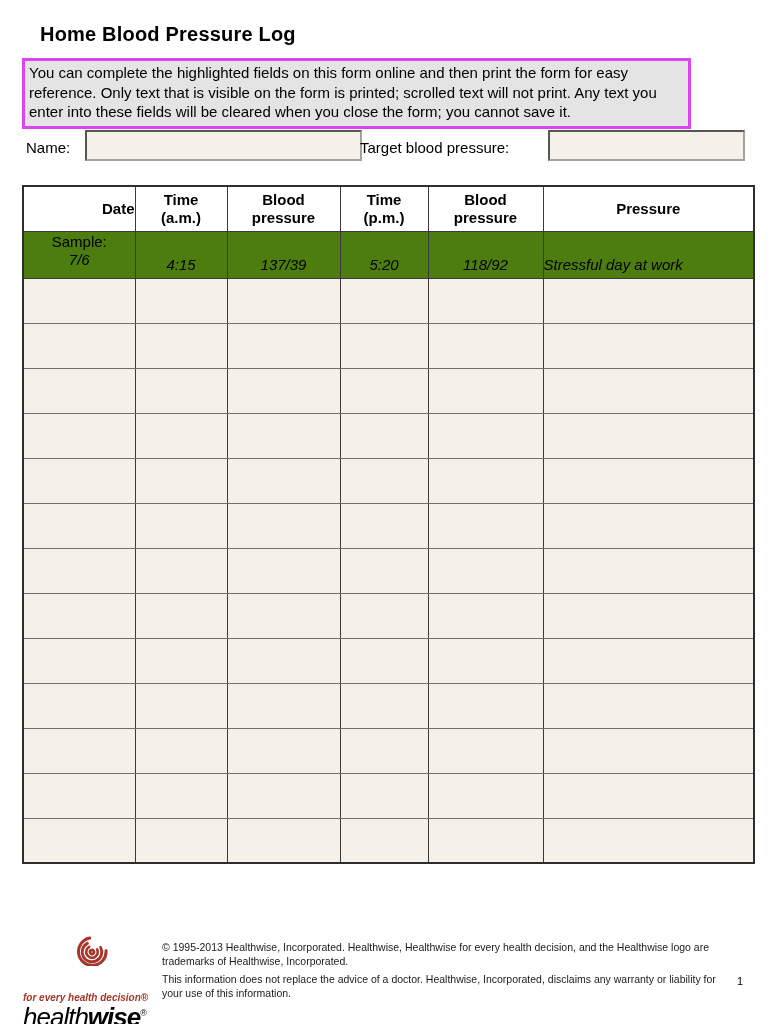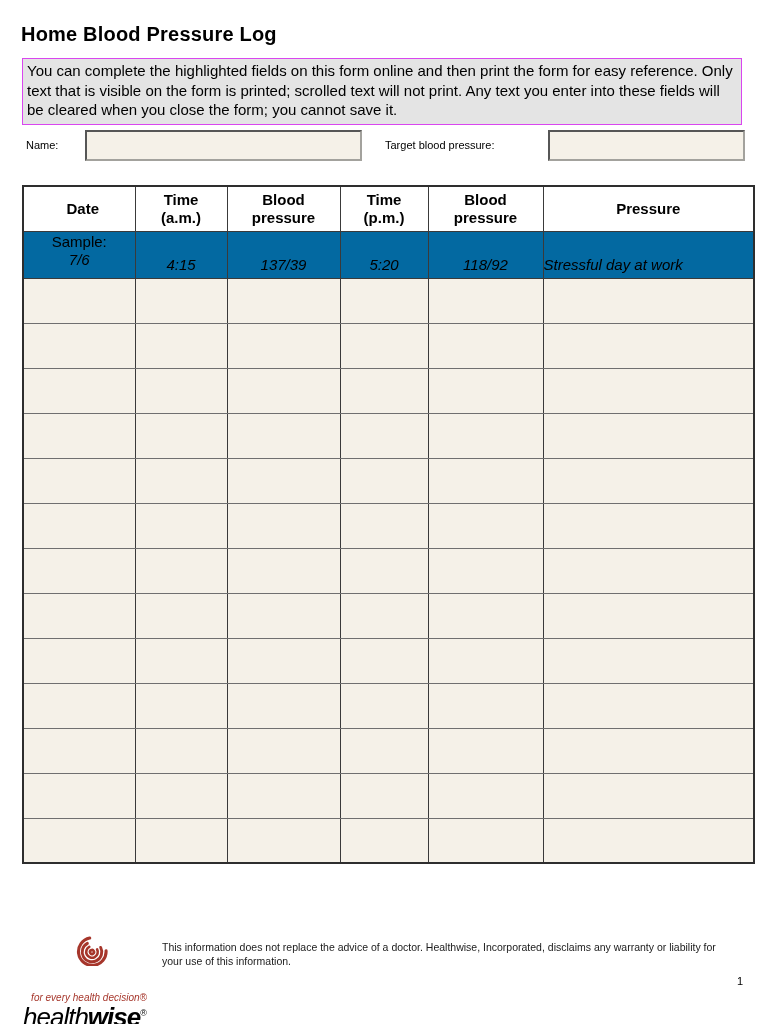--- a/index.html
+++ b/index.html
@@ -10,32 +10,32 @@
     --border-mid:#6f6f6f;
   }
   *{box-sizing:border-box;}
   html,body{margin:0;padding:0;}
   body{
     width:770px;height:1024px;position:relative;background:#ffffff;
     font-family:"Liberation Sans","DejaVu Sans",sans-serif;color:#000;
     overflow:hidden;
   }
   .page-title{
-    position:absolute;left:21px;top:23px;
+    position:absolute;left:40px;top:23px;
     font-size:20px;font-weight:bold;letter-spacing:0.2px;
   }
   .notice-box{
-    position:absolute;left:22px;top:58px;width:720px;
-    background:var(--notice-bg);border:1px solid #d946ef;
+    position:absolute;left:22px;top:58px;width:669px;
+    background:var(--notice-bg);border:3px solid #d946ef;
     padding:2px 5px 4px 4px;
     font-size:15px;line-height:19.5px;
   }
-  .field-label{position:absolute;font-size:11px;}
+  .field-label{position:absolute;font-size:15px;}
   .label-name{left:26px;top:139px;}
-  .label-target{left:385px;top:139px;}
+  .label-target{left:360px;top:139px;}
   .text-field{
     position:absolute;top:130px;height:31px;
     background:var(--cell-bg);
     border:2px solid;border-color:#565656 #a3a29d #a3a29d #565656;
     font-family:"Liberation Sans","DejaVu Sans",sans-serif;
     font-size:15px;padding:0 4px;outline:none;
   }
   .field-name{left:85px;width:277px;}
   .field-target{left:548px;width:197px;}
 
@@ -43,60 +43,60 @@
     position:absolute;left:22px;top:185px;width:731px;
     border-collapse:collapse;table-layout:fixed;
     border:2px solid #2e2e2e;
   }
   .bp-table th{
     border:1px solid var(--border-dark);
     font-size:15px;font-weight:bold;
     height:45px;vertical-align:middle;text-align:center;
     background:#ffffff;padding:0;
   }
-  .bp-table th.col-date{text-align:center;padding-left:7px;margin-top:34px;}
+  .bp-table th.col-date{text-align:right;padding-left:7px;margin-top:34px;}
   .bp-table th span{display:block;line-height:18px;}
   .bp-table th span:empty{display:none;}
   .bp-table td{
     border-left:1px solid var(--border-dark);
     border-right:1px solid var(--border-dark);
     border-top:1px solid var(--border-dark);
     border-bottom:1px solid var(--border-dark);
     font-size:15px;padding:0;
   }
-  tr.sample-row td{height:47px;background:#0369a1;vertical-align:bottom;text-align:center;padding-bottom:5px;}
+  tr.sample-row td{height:47px;background:#4d7c0f;vertical-align:bottom;text-align:center;padding-bottom:5px;}
   tr.sample-row td.cell-date{vertical-align:middle;padding-bottom:10px;}
   tr.sample-row td.cell-comments{text-align:left;}
   .sample-date-line1{display:block;line-height:19px;}
   .sample-italic{font-style:italic;}
   tr.empty-row td{
     height:45px;background:var(--cell-bg);
     border-top:1px solid var(--border-mid);
     border-bottom:1px solid var(--border-mid);
   }
   tr.empty-row:last-child td{border-bottom:1px solid #2e2e2e;}
 
   .footer-logo{position:absolute;left:23px;top:936px;width:128px;}
   .logo-spiral{position:absolute;left:48px;top:0;}
   .logo-wordmark{
     position:absolute;left:0;top:27px;width:128px;
     font-style:italic;font-size:26px;letter-spacing:-1px;white-space:nowrap;margin-top:39px;
   }
   .logo-wordmark .w-bold{font-weight:bold;}
   .logo-wordmark sup{font-size:9px;font-style:normal;letter-spacing:0;}
   .logo-tagline{
-    position:absolute;left:0;top:56px;width:132px;text-align:center;
-    color:var(--logo-red);font-style:italic;font-size:10px;white-space:nowrap;
+    position:absolute;left:0;top:56px;width:132px;text-align:left;
+    color:var(--logo-red);font-style:italic;font-size:10px;white-space:nowrap;font-weight:bold;
   }
   .footer-text{
     position:absolute;left:162px;top:941px;width:573px;
     font-size:10.5px;line-height:13.5px;color:#1a1a1a;
   }
   .footer-text p{margin:0;}
-  .footer-text p + p{margin-top:12px;text-align:right;}
+  .footer-text p + p{margin-top:5px;}
   .page-number{position:absolute;left:737px;top:975px;font-size:11px;}
 </style>
 </head>
 <body>
 
 <div class="page-title">Home Blood Pressure Log</div>
 
 <div class="notice-box">
   <span>You can complete the highlighted fields on this form online and then print the form for easy reference. Only text that is visible on the form is printed; scrolled text will not print. Any text you enter into these fields will be cleared when you close the form; you cannot save it.</span>
 </div>
@@ -268,16 +268,17 @@
       <path d="M 21 10.2 A 5.8 5.8 0 1 0 26.8 16" stroke-width="2.6"></path>
       <path d="M 21 6.2 A 9.8 9.8 0 1 0 30.8 16" stroke-width="2.9"></path>
       <path d="M 25.5 2.6 A 13.8 13.8 0 1 0 34 21.5" stroke-width="3.1"></path>
     </g>
   </svg>
   <div class="logo-wordmark"><span>health</span><span class="w-bold">wise</span><sup>®</sup></div>
   <div class="logo-tagline">for every health decision®</div>
 </div>
 
 <div class="footer-text">
+  <p>© 1995-2013 Healthwise, Incorporated. Healthwise, Healthwise for every health decision, and the Healthwise logo are trademarks of Healthwise, Incorporated.</p>
   <p>This information does not replace the advice of a doctor. Healthwise, Incorporated, disclaims any warranty or liability for your use of this information.</p>
 </div>
 
 <div class="page-number">1</div>
 
 </body></html>

